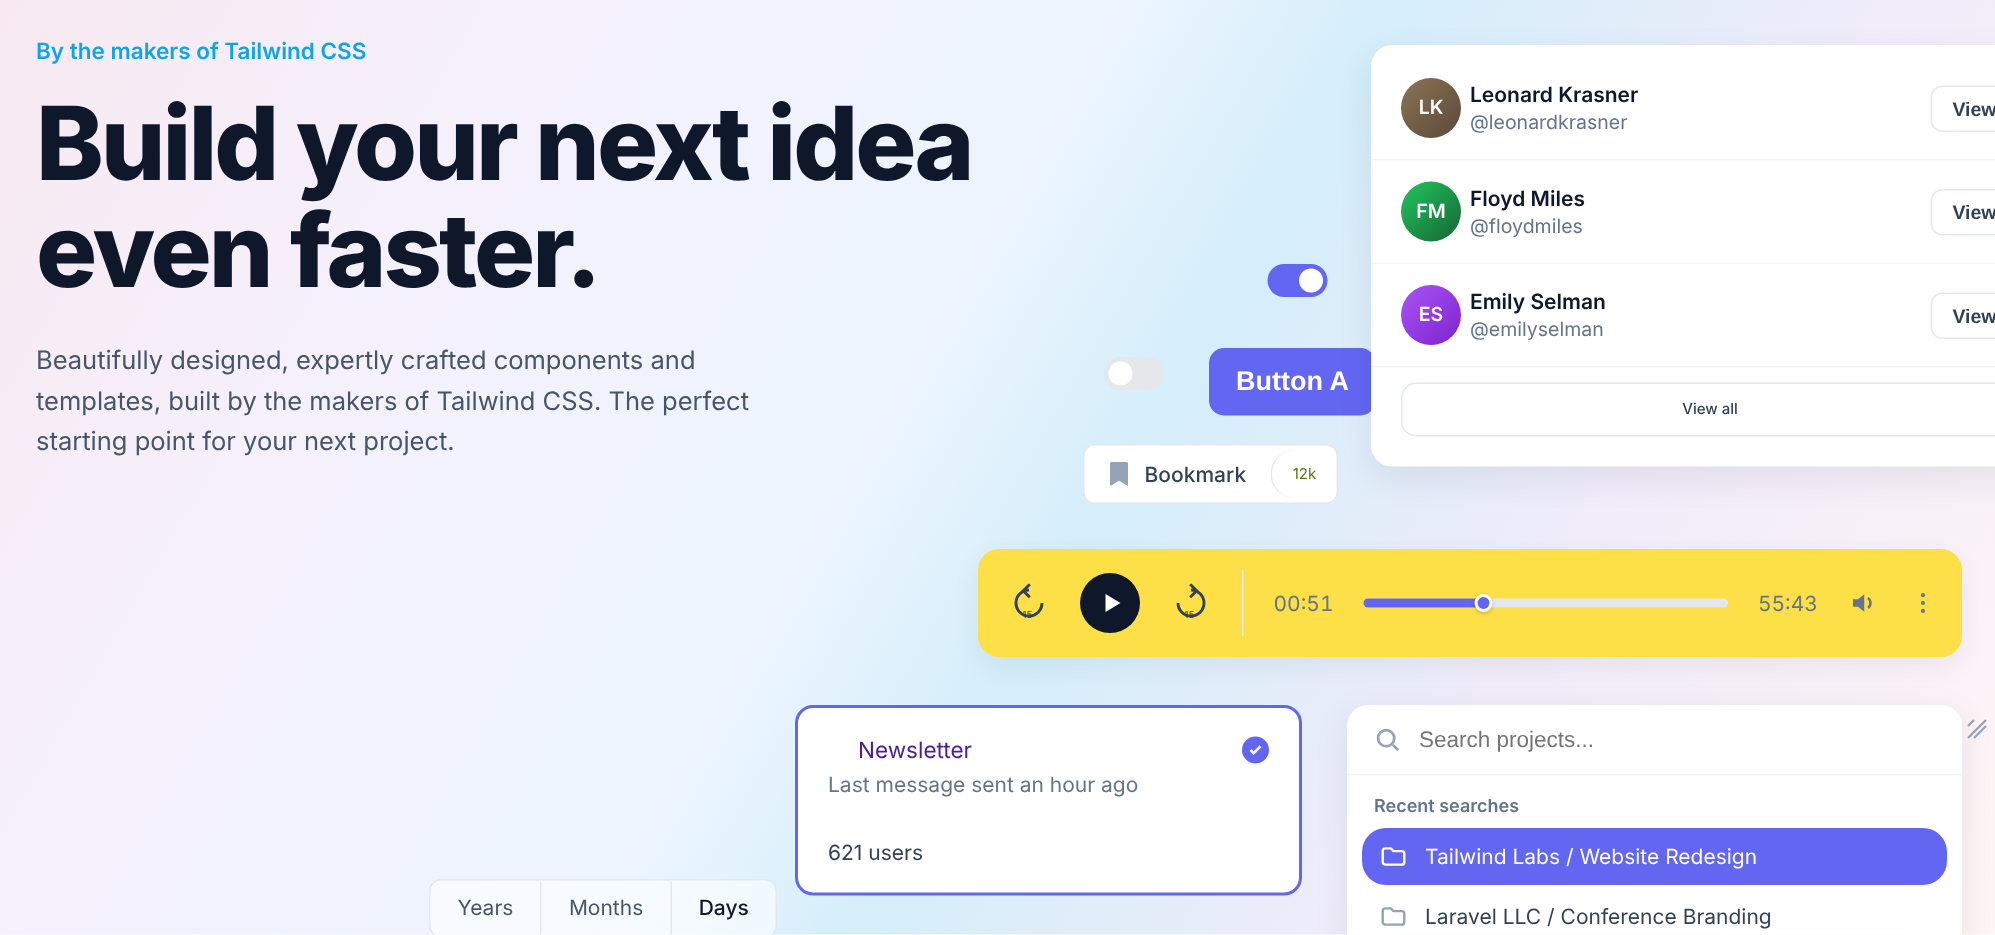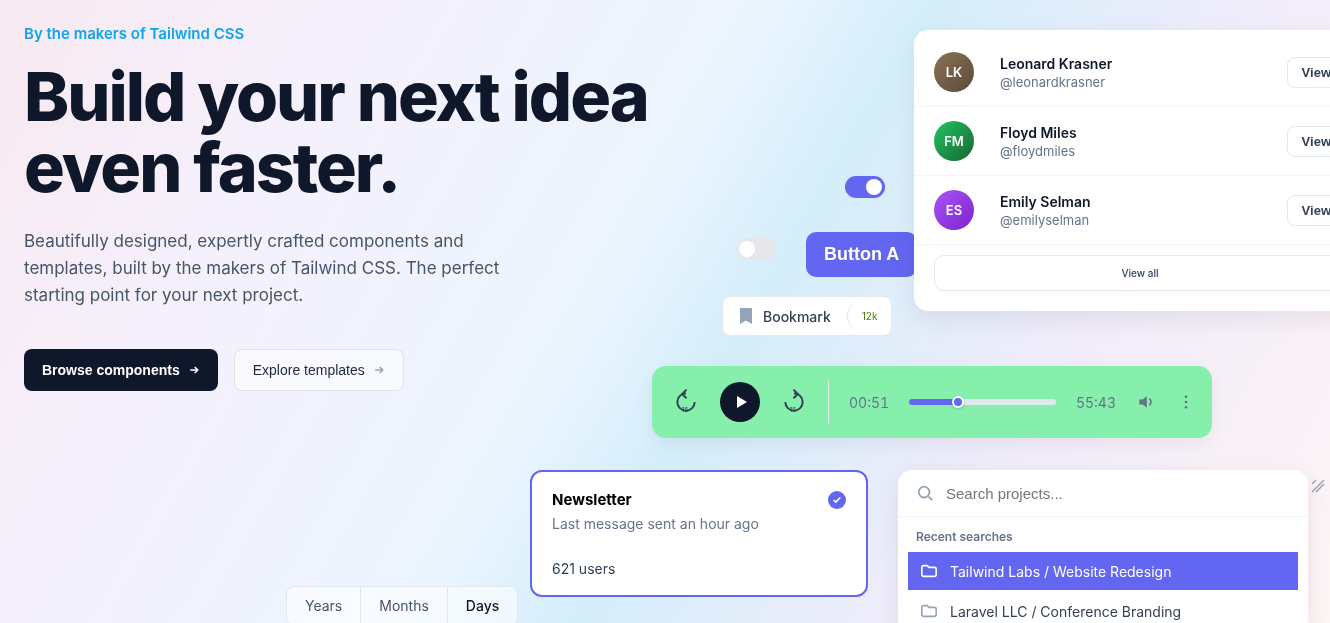--- a/index.html
+++ b/index.html
@@ -41,86 +41,72 @@
 .bookmark .count { padding: 10px 14px; border-left: 1px solid #e5e7eb; color: #4d7c0f; font-size: 10px; border-radius: 16px; }
 
 
 .people { position: absolute; left: 914px; top: 30px; width: 452px; background: #fff; border-radius: 14px; box-shadow: 0 8px 24px rgba(15,23,42,0.08); padding: 8px 0 20px; }
 .person { display: flex; align-items: center; padding: 14px 20px; border-bottom: 1px solid #f1f5f9; }
 .person:last-of-type { border-bottom: none; }
 .avatar { width: 40px; height: 40px; border-radius: 50%; background: #cbd5e1; display: flex; align-items: center; justify-content: center; color: #fff; font-weight: 600; font-size: 13px; flex-shrink: 0; }
 .av1 { background: linear-gradient(135deg,#8b7355,#5a4a3a); }
 .av2 { background: linear-gradient(135deg,#22c55e,#166534); }
 .av3 { background: linear-gradient(135deg,#a855f7,#7e22ce); }
-.pinfo { margin-left: 26px; flex: 1; }
+.pinfo { margin-left: 6px; flex: 1; }
 .pname { font-weight: 600; font-size: 14px; color: #0f172a; }
 .phandle { font-size: 13px; color: #64748b; margin-top: 2px; }
 .view-btn { background: #fff; border: 1px solid #e2e8f0; border-radius: 8px; padding: 7px 14px; font-size: 13px; font-weight: 700; color: #334155; cursor: pointer; }
 .view-all { margin: 10px 20px 0; border: 1px solid #e2e8f0; border-radius: 10px; padding: 11px; text-align: center; font-size: 10px; font-weight: 500; color: #334155; cursor: pointer; }
 
 
-.player { position: absolute; left: 652px; top: 366px; width: 560px; height: 72px; background: #86efac; border-radius: 14px; box-shadow: 0 6px 20px rgba(15,23,42,0.06); display: flex; align-items: center; padding: 0 16px 0 20px; gap: 20px; }
+.player { position: absolute; left: 652px; top: 366px; width: 656px; height: 72px; background: #fde047; border-radius: 14px; box-shadow: 0 6px 20px rgba(15,23,42,0.06); display: flex; align-items: center; padding: 0 16px 0 20px; gap: 20px; }
 .rwd, .fwd { width: 28px; height: 28px; color: #334155; cursor: pointer; display: flex; align-items: center; justify-content: center; }
 .play { width: 40px; height: 40px; border-radius: 50%; background: #0f172a; display: flex; align-items: center; justify-content: center; cursor: pointer; }
 .play svg { width: 16px; height: 16px; fill: #fff; margin-left: 2px; }
 .divider-v { width: 1px; height: 44px; background: #e5e7eb; }
 .time { font-size: 14px; color: #64748b; font-variant-numeric: tabular-nums; }
 .track { flex: 1; height: 6px; background: #e2e8f0; border-radius: 999px; position: relative; cursor: pointer; }
 .track .fill { position: absolute; left: 0; top: 0; height: 100%; width: 33%; background: #6366f1; border-radius: 999px; }
 .track .dot { position: absolute; left: 33%; top: 50%; transform: translate(-50%,-50%); width: 12px; height: 12px; border-radius: 50%; background: #6366f1; border: 2px solid #fff; box-shadow: 0 1px 3px rgba(0,0,0,0.2); }
 .vol, .more { width: 20px; height: 20px; color: #64748b; cursor: pointer; display:flex; align-items:center; justify-content:center; }
 
 
 .newsletter { position: absolute; left: 530px; top: 470px; width: 338px; background: #fff; border: 2px solid #6366f1; border-radius: 12px; padding: 18px 20px; }
 .nl-head { display: flex; justify-content: space-between; align-items: center; }
-.nl-title { font-weight: 700; font-size: 15px; color: #000000; }
+.nl-title { font-weight: 400; font-size: 15px; color: #4c1d95; margin-left: 20px; }
 .nl-check { width: 18px; height: 18px; border-radius: 50%; background: #6366f1; display: flex; align-items: center; justify-content: center; }
 .nl-sub { font-size: 14px; color: #64748b; margin-top: 6px; }
 .nl-users { font-size: 14px; color: #334155; margin-top: 28px; }
 
 
 .segmented { position: absolute; left: 286px; top: 586px; display: inline-flex; border: 1px solid #e2e8f0; border-radius: 8px; overflow: hidden; background: rgba(255,255,255,0.6); }
 .segmented .opt { padding: 10px 18px; font-size: 14px; color: #475569; cursor: pointer; border-right: 1px solid #e5e7eb; }
 .segmented .opt:last-child { border-right: none; }
 .segmented .opt.active { color: #0f172a; font-weight: 500; }
 
 
 .searchpanel { position: absolute; left: 898px; top: 470px; width: 410px; background: #fff; border-radius: 14px; box-shadow: 0 6px 24px rgba(15,23,42,0.08); padding-bottom: 8px; }
 .searchrow { display: flex; align-items: center; padding: 14px 18px; gap: 12px; border-bottom: 1px solid #f1f5f9; }
 .searchrow .sico { width: 18px; height: 18px; color: #94a3b8; }
 .searchrow input { border: none; outline: none; font-size: 15px; color: #334155; flex: 1; background: transparent; }
 .recent-label { font-size: 12px; font-weight: 600; color: #64748b; padding: 12px 18px 6px; }
-.sresult { display: flex; align-items: center; gap: 12px; padding: 10px 12px; margin: 2px 10px; border-radius: 0; font-size: 14px; cursor: pointer; }
+.sresult { display: flex; align-items: center; gap: 12px; padding: 10px 12px; margin: 2px 10px; border-radius: 16px; font-size: 14px; cursor: pointer; }
 .sresult.active { background: #6366f1; color: #fff; }
 .sresult.active svg { color: #fff; }
 .sresult:not(.active) { color: #334155; }
 .folder-ico { width: 18px; height: 18px; color: #94a3b8; }
 .resize { position: absolute; right: 4px; top: 478px; width: 16px; height: 16px; color: #94a3b8; }
 </style>
 </head>
 <body>
 
 <div class="hero">
   <div class="eyebrow">By the makers of Tailwind CSS</div>
   <h1 class="headline">Build your next idea even faster.</h1>
   <p class="subhead">Beautifully designed, expertly crafted components and templates, built by the makers of Tailwind CSS. The perfect starting point for your next project.</p>
-  <div class="cta-row">
-    <button class="btn-primary">
-      <span>Browse components</span>
-      <svg class="arrow" viewBox="0 0 16 16" fill="none" stroke="currentColor" stroke-width="2">
-          <path d="M3 8h10M9 4l4 4-4 4"></path>
-        </svg>
-    </button>
-    <button class="btn-secondary">
-      <span>Explore templates</span>
-      <svg class="arrow" viewBox="0 0 16 16" fill="none" stroke="#94a3b8" stroke-width="2">
-          <path d="M3 8h10M9 4l4 4-4 4"></path>
-        </svg>
-    </button>
-  </div>
 </div>
 
 <div class="toggle on toggle-a">
     <div class="knob"></div>
   </div>
 <div class="toggle off toggle-b">
     <div class="knob"></div>
   </div>
 
 <button class="btn-a">Button A</button>

